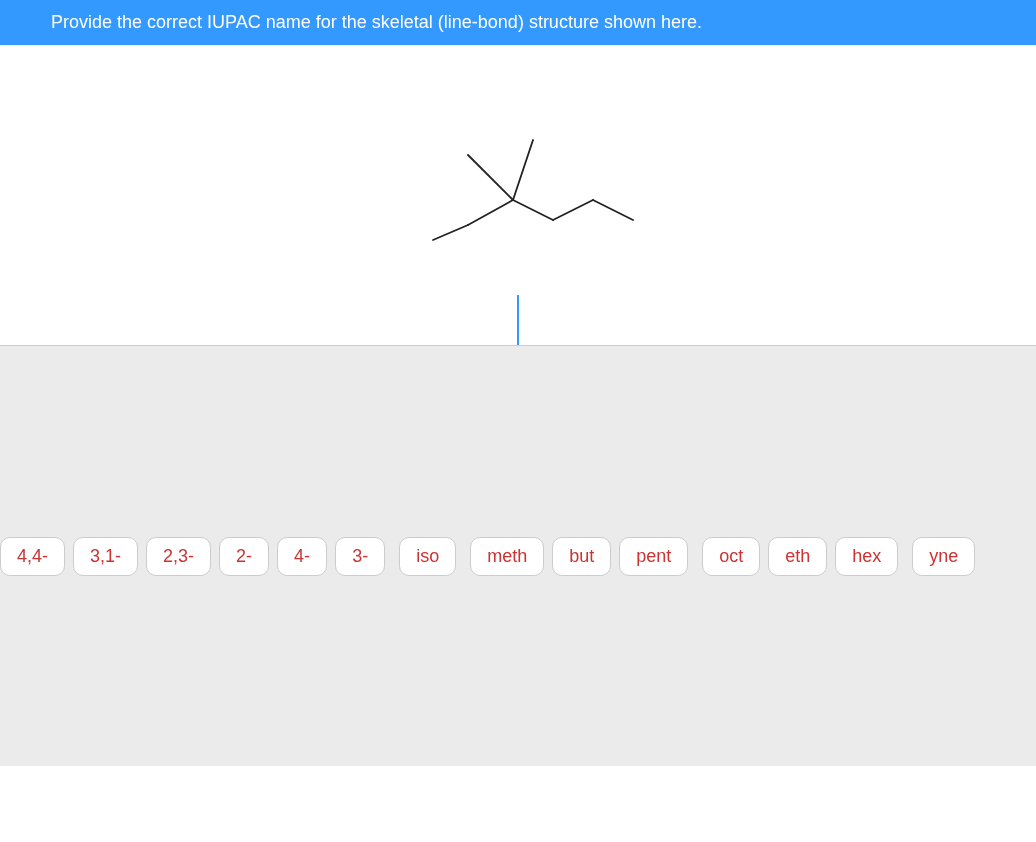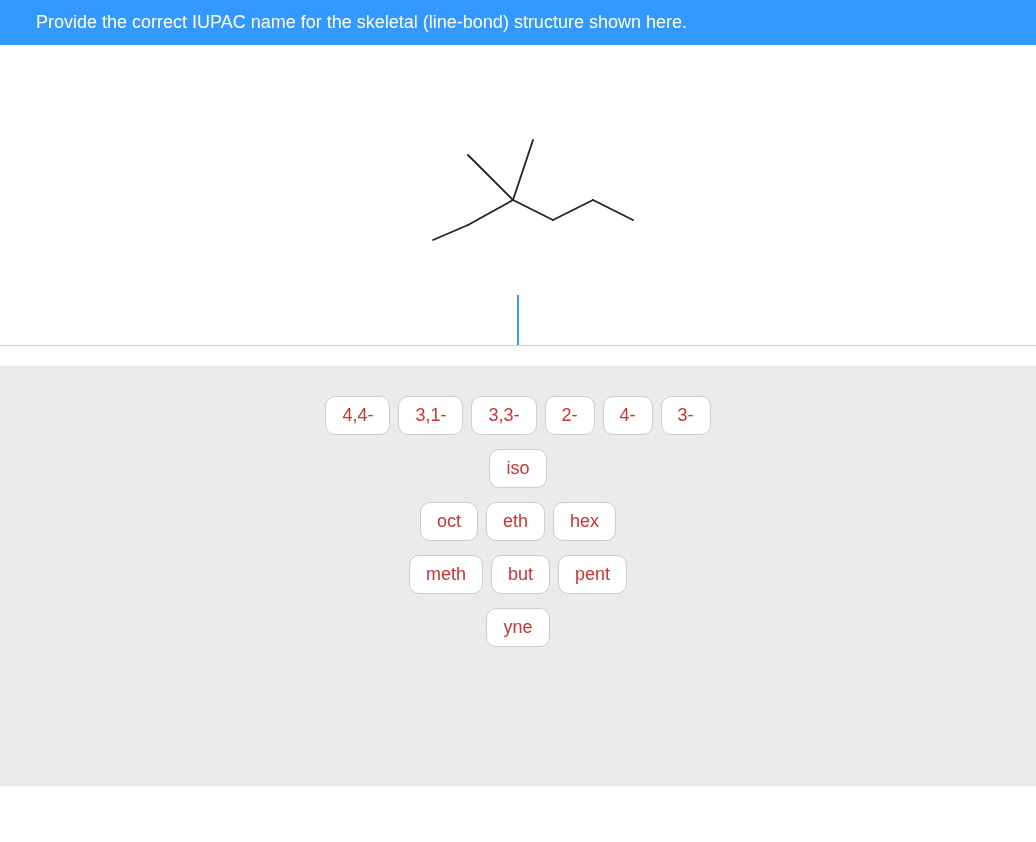--- a/index.html
+++ b/index.html
@@ -9,21 +9,21 @@
       background: #fff;
       width: 1036px;
       min-height: 842px;
     }
 
     .question-header {
       background: #3399ff;
       color: #fff;
       font-size: 18px;
       font-weight: normal;
-      padding: 10px 36px;
+      padding: 10px 51px;
       line-height: 1.4;
     }
 
     .molecule-area {
       background: #fff;
       display: flex;
       justify-content: center;
       align-items: center;
       padding: 40px 0 60px 0;
       position: relative;
@@ -42,25 +42,23 @@
     .divider {
       width: 100%;
       height: 1px;
       background: #ccc;
     }
 
     .answer-area {
       background: #ebebeb;
       padding: 30px 0 30px 0;
       display: flex;
-      flex-direction: column;
       align-items: center;
       gap: 14px;
       min-height: 420px;
-      margin-top: 20px;
     }
 
     .token-row {
       display: flex;
       gap: 8px;
       justify-content: center;
       align-items: center;
       flex-wrap: wrap;
     }
 
@@ -111,41 +109,41 @@
   <div class="cursor-line"></div>
 </div>
 
 <div class="divider"></div>
 
 <div class="answer-area">
 
   <div class="token-row">
     <div class="token">4,4-</div>
     <div class="token">3,1-</div>
-    <div class="token">3,3-</div>
+    <div class="token">2,3-</div>
     <div class="token">2-</div>
     <div class="token">4-</div>
     <div class="token">3-</div>
   </div>
 
 
   <div class="token-row">
     <div class="token">iso</div>
   </div>
 
   <div class="token-row">
+    <div class="token">meth</div>
+    <div class="token">but</div>
+    <div class="token">pent</div>
+  </div>
+
+  <div class="token-row">
     <div class="token">oct</div>
     <div class="token">eth</div>
     <div class="token">hex</div>
-  </div>
-
-  <div class="token-row">
-    <div class="token">meth</div>
-    <div class="token">but</div>
-    <div class="token">pent</div>
   </div>
 
 
   <div class="token-row">
     <div class="token">yne</div>
   </div>
 
 </div>
 
 </body></html>

